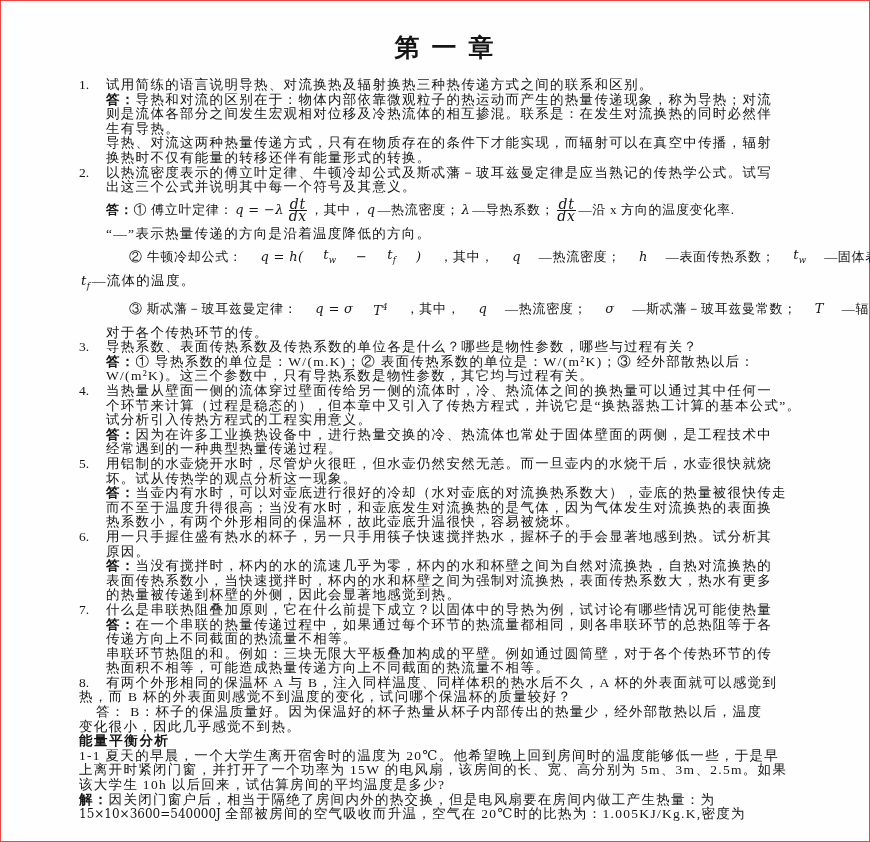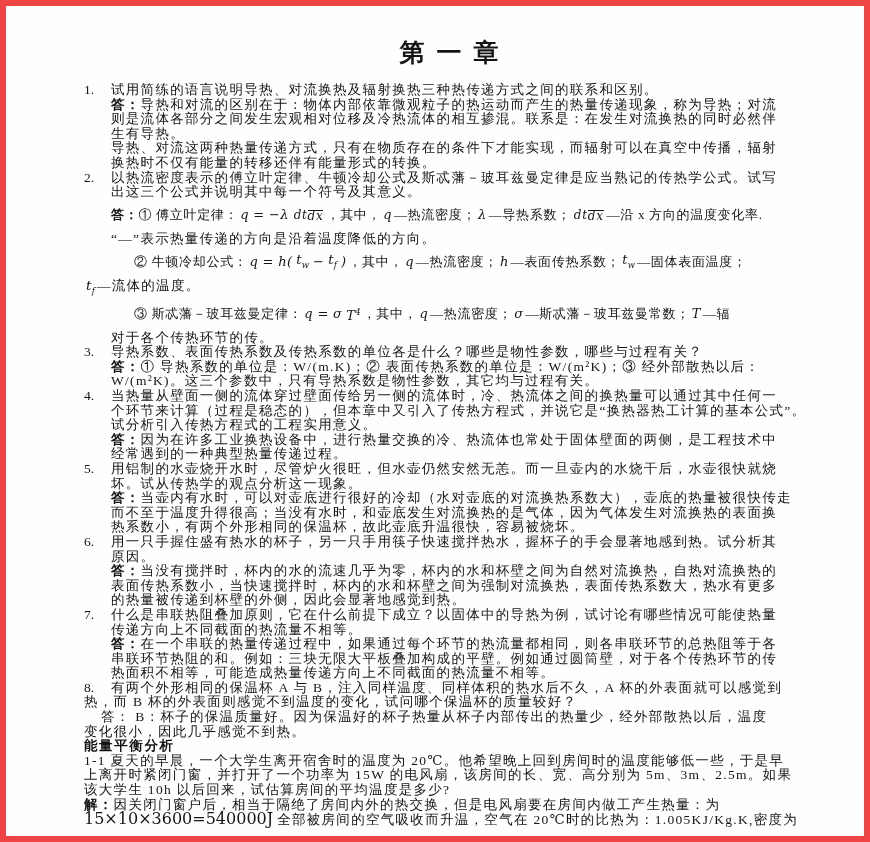--- a/index.html
+++ b/index.html
@@ -2,56 +2,56 @@
 <html><head>
 <meta charset="utf-8">
 <style>
   html,body{margin:0;padding:0;}
   body{
     width:870px;height:842px;background:#ffffff;
     font-family:"Liberation Serif","DejaVu Serif",serif;
     color:#151515;overflow:hidden;position:relative;
   }
   .page{
-    position:absolute;inset:0;border:6px solid #ef4444;box-sizing:border-box;background:#fefefe;
+    position:absolute;inset:0;border:1px solid #ef4444;box-sizing:border-box;background:#fefefe;
   }
   .inner{
     position:absolute;left:78px;top:30px;width:742px;
   }
   .h1{
     text-align:center;font-weight:bold;font-size:25px;letter-spacing:12px;
     margin:0 0 14px 0;
   }
   .line{
     font-size:13.5px;line-height:14.6px;letter-spacing:1.3px;white-space:nowrap;
   }
   .ind-h2{font-weight:bold;letter-spacing:1.6px;}
   .ind-b{padding-left:27px;}
-  .ind-c2{padding-left:50px;}
+  .ind-c2{padding-left:50px;gap:16px;}
   .ind-m2{padding-left:17px;}
   .ind-l{padding-left:0;}
   .num{display:inline-block;width:27px;letter-spacing:0;}
   .bld{font-weight:bold;}
   .frow{
     display:flex;align-items:center;height:28px;margin:2px 0;
     letter-spacing:0.7px;font-size:13px;
   }
   .m{
     font-family:"DejaVu Serif",serif;font-style:italic;
     padding:0 2px;letter-spacing:0.3px;
   }
   .m sub,.m sup{font-size:8.5px;font-style:italic;letter-spacing:0;}
   .mb{
-    font-family:"DejaVu Serif",serif;font-size:16px;letter-spacing:0;
+    font-family:"DejaVu Serif",serif;font-size:12px;letter-spacing:0;
     padding-right:4px;
   }
   .frac{
-    display:inline-flex;align-items:center;
+    display:inline-flex;flex-direction:column;align-items:center;
     font-family:"DejaVu Serif",serif;font-style:italic;
-    font-size:12px;line-height:11px;margin:2px 3px;vertical-align:middle;
+    font-size:14px;line-height:11px;margin:2px 3px;vertical-align:middle;
   }
   .frac .fden{border-top:1px solid #151515;}
 </style>
 </head>
 <body>
 
 <div class="page">
   <div class="inner">
     <div class="h1">第一章</div>
     <div id="doc-lines">
@@ -124,22 +124,22 @@
         <div class="line ind-b"><span class="r">坏。试从传热学的观点分析这一现象。</span></div>
         <div class="line ind-b"><span class="bld">答：</span><span class="r">当壶内有水时，可以对壶底进行很好的冷却（水对壶底的对流换热系数大），壶底的热量被很快传走</span></div>
         <div class="line ind-b"><span class="r">而不至于温度升得很高；当没有水时，和壶底发生对流换热的是气体，因为气体发生对流换热的表面换</span></div>
         <div class="line ind-b"><span class="r">热系数小，有两个外形相同的保温杯，故此壶底升温很快，容易被烧坏。</span></div>
         <div class="line ind-n"><span class="num">6.</span><span class="r">用一只手握住盛有热水的杯子，另一只手用筷子快速搅拌热水，握杯子的手会显著地感到热。试分析其</span></div>
         <div class="line ind-b"><span class="r">原因。</span></div>
         <div class="line ind-b"><span class="bld">答：</span><span class="r">当没有搅拌时，杯内的水的流速几乎为零，杯内的水和杯壁之间为自然对流换热，自热对流换热的</span></div>
         <div class="line ind-b"><span class="r">表面传热系数小，当快速搅拌时，杯内的水和杯壁之间为强制对流换热，表面传热系数大，热水有更多</span></div>
         <div class="line ind-b"><span class="r">的热量被传递到杯壁的外侧，因此会显著地感觉到热。</span></div>
         <div class="line ind-n"><span class="num">7.</span><span class="r">什么是串联热阻叠加原则，它在什么前提下成立？以固体中的导热为例，试讨论有哪些情况可能使热量</span></div>
+        <div class="line ind-b"><span class="bld">答：</span><span class="r">在一个串联的热量传递过程中，如果通过每个环节的热流量都相同，则各串联环节的总热阻等于各</span></div>
         <div class="line ind-b"><span class="r">传递方向上不同截面的热流量不相等。</span></div>
-        <div class="line ind-b"><span class="bld">答：</span><span class="r">在一个串联的热量传递过程中，如果通过每个环节的热流量都相同，则各串联环节的总热阻等于各</span></div>
         <div class="line ind-b"><span class="r">串联环节热阻的和。例如：三块无限大平板叠加构成的平壁。例如通过圆筒壁，对于各个传热环节的传</span></div>
         <div class="line ind-b"><span class="r">热面积不相等，可能造成热量传递方向上不同截面的热流量不相等。</span></div>
         <div class="line ind-n"><span class="num">8.</span><span class="r">有两个外形相同的保温杯 A 与 B，注入同样温度、同样体积的热水后不久，A 杯的外表面就可以感觉到</span></div>
         <div class="line ind-l"><span class="r">热，而 B 杯的外表面则感觉不到温度的变化，试问哪个保温杯的质量较好？</span></div>
         <div class="line ind-m2"><span class="r">答： B：杯子的保温质量好。因为保温好的杯子热量从杯子内部传出的热量少，经外部散热以后，温度</span></div>
         <div class="line ind-l"><span class="r">变化很小，因此几乎感觉不到热。</span></div>
         <div class="line ind-h2"><span class="r">能量平衡分析</span></div>
         <div class="line ind-l"><span class="r">1-1 夏天的早晨，一个大学生离开宿舍时的温度为 20℃。他希望晚上回到房间时的温度能够低一些，于是早</span></div>
         <div class="line ind-l"><span class="r">上离开时紧闭门窗，并打开了一个功率为 15W 的电风扇，该房间的长、宽、高分别为 5m、3m、2.5m。如果</span></div>
         <div class="line ind-l"><span class="r">该大学生 10h 以后回来，试估算房间的平均温度是多少?</span></div>

